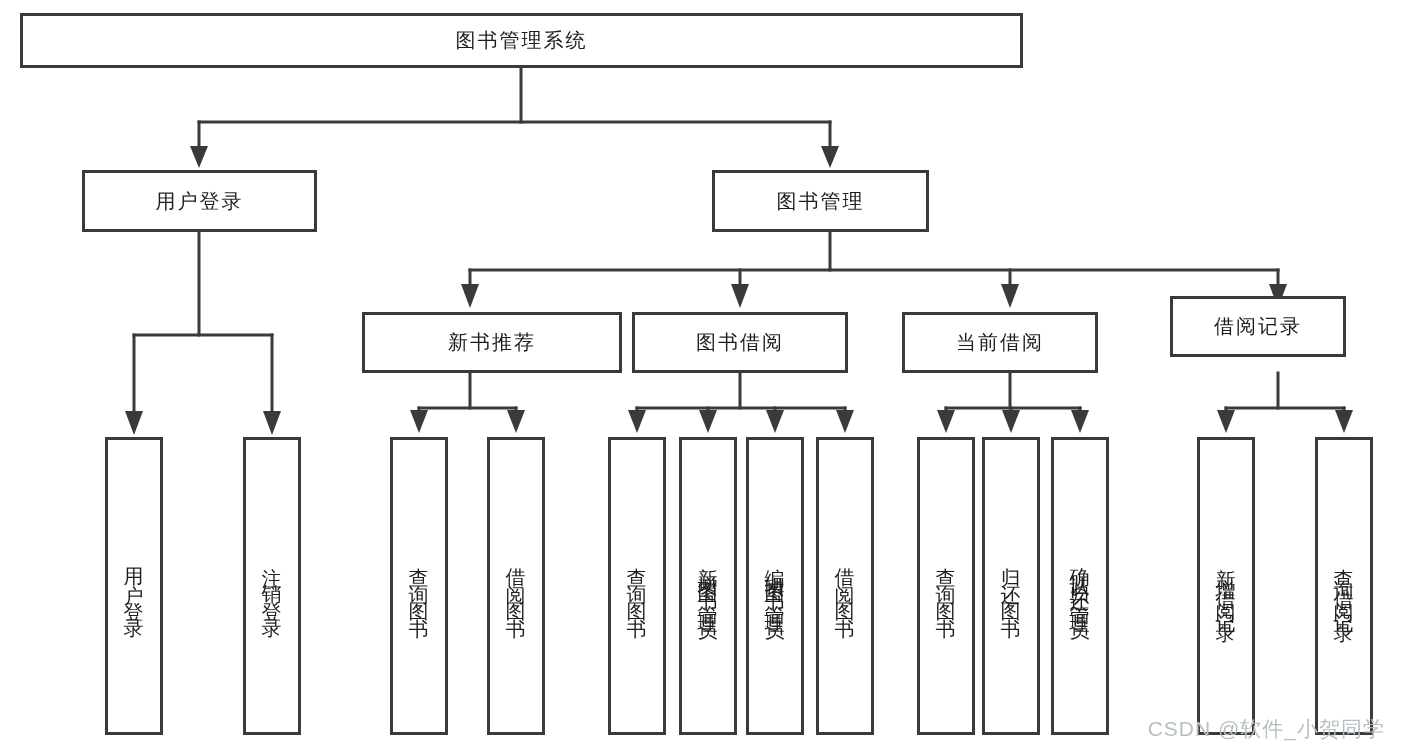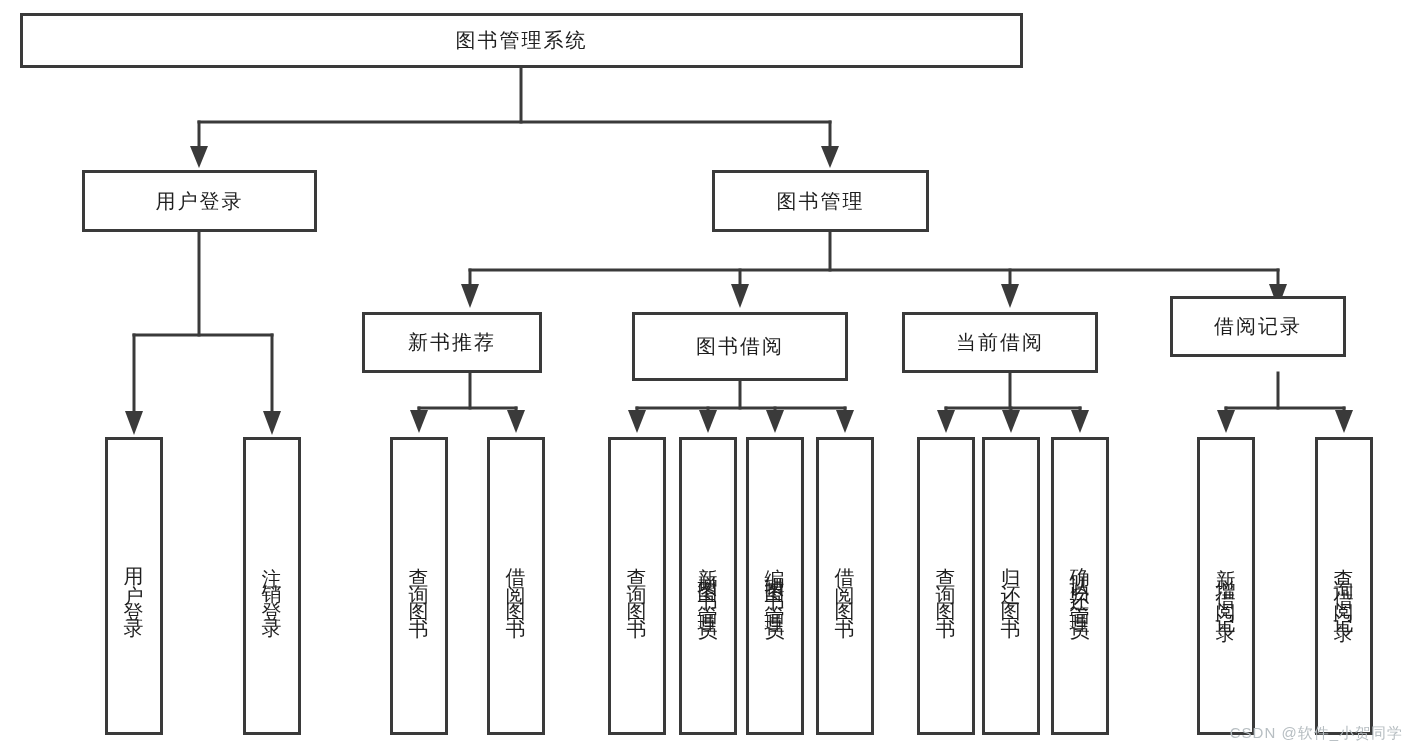--- a/index.html
+++ b/index.html
@@ -29,22 +29,22 @@
     display:flex;align-items:center;justify-content:center;
   }
   .vtext{
     writing-mode:vertical-rl;text-orientation:mixed;
     font-size:20px;color:var(--text);line-height:1;
   }
   .v-short{letter-spacing:0.85em;}
   .v-med{letter-spacing:0.55em;}
   .v-long{letter-spacing:0.38em;}
   .watermark{
-    position:absolute;right:2px;bottom:4px;
-    font-size:15px;color:var(--wm);letter-spacing:1px;
+    position:absolute;right:20px;bottom:4px;
+    font-size:21px;color:var(--wm);letter-spacing:1px;
     pointer-events:none;
     text-align:right;
   }
 </style>
 </head>
 <body>
 
 <div id="stage">
 
   <svg id="wires" width="1405" height="747" viewBox="0 0 1405 747">
@@ -117,24 +117,24 @@
     <span>图书管理系统</span>
   </div>
 
   <div class="hbox" style="left:82px;top:170px;width:235px;height:62px;">
     <span>用户登录</span>
   </div>
   <div class="hbox" style="left:712px;top:170px;width:217px;height:62px;">
     <span>图书管理</span>
   </div>
 
-  <div class="hbox" style="left:362px;top:312px;width:180px;height:61px;">
+  <div class="hbox" style="left:362px;top:312px;width:260px;height:61px;">
     <span>新书推荐</span>
   </div>
-  <div class="hbox" style="left:632px;top:312px;width:216px;height:69px;">
+  <div class="hbox" style="left:632px;top:312px;width:216px;height:61px;">
     <span>图书借阅</span>
   </div>
   <div class="hbox" style="left:902px;top:312px;width:196px;height:61px;">
     <span>当前借阅</span>
   </div>
   <div class="hbox" style="left:1170px;top:296px;width:176px;height:61px;">
     <span>借阅记录</span>
   </div>
 
   <div class="vbox" style="left:105px;top:437px;width:58px;height:298px;">

